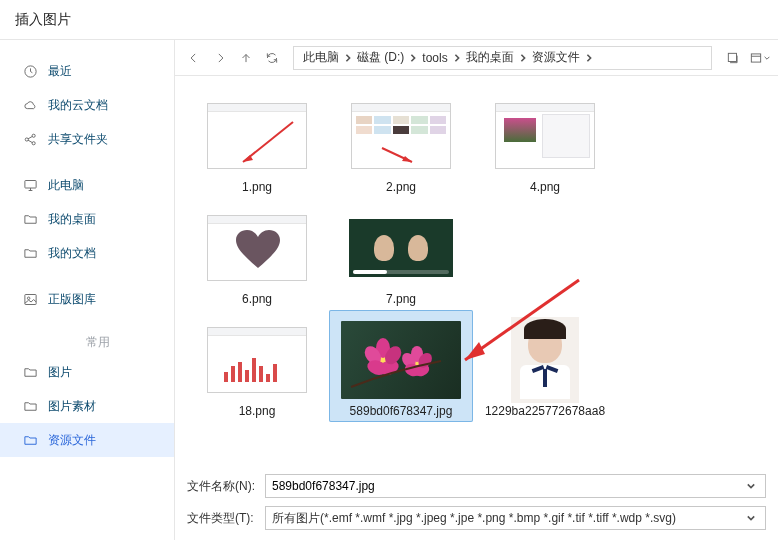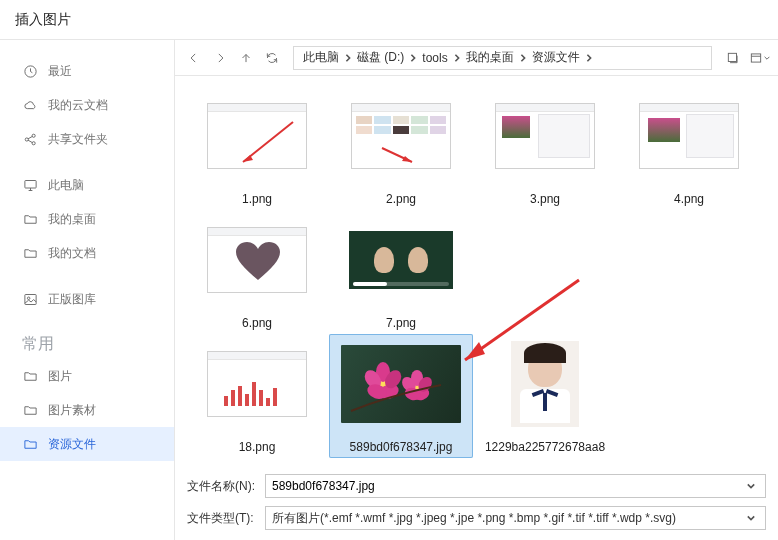--- a/index.html
+++ b/index.html
@@ -2,41 +2,41 @@
 <html><head>
 <meta charset="utf-8">
 <style>
 * { margin: 0; padding: 0; box-sizing: border-box; font-family: "Microsoft YaHei", Arial, sans-serif; }
 body { background: #fff; font-size: 12px; color: #333; overflow: hidden; }
 .dialog { width: 778px; height: 540px; display: flex; flex-direction: column; border-radius: 31px; }
 .titlebar { display: flex; align-items: center; height: 40px; padding: 0 15px; border-bottom: 1px solid #e6e6e6; }
 .titlebar .title { font-size: 14px; color: #222; }
 .body { flex: 1; display: flex; overflow: hidden; }
 .sidebar { width: 175px; border-right: 1px solid #e6e6e6; padding-top: 14px; display: flex; flex-direction: column; }
-.side-item { display: flex; align-items: center; height: 34px; padding-left: 22px; color: #737373; cursor: pointer; }
+.side-item { display: flex; align-items: center; height: 34px; padding-left: 22px; color: #0c4a6e; cursor: pointer; }
 .side-item.selected { background: #e6f0ff; color: #2a66d9; }
 .side-item .icon { width: 16px; height: 16px; margin-right: 10px; display: inline-flex; align-items: center; justify-content: center; }
 .side-item .icon svg { width: 15px; height: 15px; stroke: #666; fill: none; stroke-width: 1.5; }
 .side-item.selected .icon svg { stroke: #2a66d9; }
 .side-sep { height: 12px; }
-.side-heading { font-size: 16px; color: #9ea3aa; padding: 6px 0 4px 22px; }
+.side-heading { font-size: 12px; color: #9ea3aa; padding: 6px 0 4px 22px; text-align: center; }
 .main { flex: 1; display: flex; flex-direction: column; overflow: hidden; }
 .navbar { height: 36px; display: flex; align-items: center; padding: 0 8px; border-bottom: 1px solid #e6e6e6; gap: 4px; }
 .nav-btn { width: 22px; height: 22px; display: inline-flex; align-items: center; justify-content: center; color: #666; cursor: pointer; border-radius: 3px; }
 .nav-btn svg { width: 14px; height: 14px; stroke: currentColor; fill: none; stroke-width: 1.6; }
 .breadcrumb { flex: 1; display: flex; align-items: center; height: 24px; border: 1px solid #d9d9d9; background: #fff; margin: 0 6px; padding: 0 6px; font-size: 12px; overflow: hidden; }
 .crumb { display: flex; align-items: center; cursor: pointer; white-space: nowrap; }
 .crumb span { padding: 0 3px; }
 .crumb svg { width: 8px; height: 8px; stroke: #555; stroke-width: 2; fill: none; margin: 0 2px; }
 .filegrid { flex: 1; overflow: auto; padding: 10px 6px 10px 10px; position: relative; }
 .row { display: flex; }
 .thumb { width: 144px; display: flex; flex-direction: column; align-items: center; padding: 6px 4px 4px; border-radius: 2px; cursor: pointer; }
 .thumb.selected { background: #cde4f7; box-shadow: inset 0 0 0 1px #7bb6e6; }
 .thumb .preview { width: 108px; height: 88px; display: flex; align-items: center; justify-content: center; }
-.thumb .name { font-size: 12px; color: #222; text-align: center; margin-top: 12px; max-width: 138px; overflow: hidden; text-overflow: ellipsis; white-space: nowrap; }
+.thumb .name { font-size: 12px; color: #222; text-align: center; margin-top: 0; max-width: 138px; overflow: hidden; text-overflow: ellipsis; white-space: nowrap; }
 .bottom { padding: 6px 12px 4px; border-top: 0; }
 .brow { display: flex; align-items: center; margin-bottom: 6px; margin-top: 8px; }
 .brow label { width: 78px; color: #333; font-size: 12px; }
 .brow .field { flex: 1; height: 24px; border: 1px solid #c7c7c7; background: #fff; font-size: 12px; padding: 0 6px; display: flex; align-items: center; position: relative; }
 .brow .field input { border: none; outline: none; width: 100%; font-size: 12px; }
 .brow .field .dd { width: 16px; display: flex; align-items: center; justify-content: center; }
 .brow .field .dd svg { width: 8px; height: 8px; stroke: #555; fill: none; stroke-width: 2; }
 .arrow-annotation { position: absolute; pointer-events: none; }
 
 .mock-window { width: 100px; height: 66px; border: 1px solid #d0d0d0; background: #fff; position: relative; overflow: hidden; }
@@ -246,30 +246,20 @@
                     <div style="height:8px;background:#d4e6d8"></div>
                     <div style="height:8px;background:#e0d4e6"></div>
                   </div>
                   <svg width="100" height="20" style="position:absolute;bottom:2px">
                     <line x1="30" y1="2" x2="60" y2="16" stroke="#d33" stroke-width="2"></line>
                     <polygon points="60,16 53,10 50,15" fill="#d33"></polygon>
                   </svg>
                 </div>
               </div>
             <div class="name">2.png</div>
-          </div>
-          <div class="thumb">
-            <div class="preview">
-                <div class="mock-window">
-                  <div class="topbar"></div>
-                  <div style="position:absolute;left:6px;top:12px;width:28px;height:22px;background:linear-gradient(#c94f8c,#4a6d3a)"></div>
-                  <div style="position:absolute;right:4px;top:10px;width:52px;height:44px;background:#f6f6f8;border:1px solid #e2e2e6"></div>
-                </div>
-              </div>
-            <div class="name">3.png</div>
           </div>
           <div class="thumb">
             <div class="preview">
                 <div class="mock-window">
                   <div class="topbar"></div>
                   <div style="position:absolute;left:8px;top:14px;width:32px;height:24px;background:linear-gradient(#c94f8c,#4a6d3a)"></div>
                   <div style="position:absolute;right:4px;top:10px;width:48px;height:44px;background:#f6f6f8;border:1px solid #e2e2e6"></div>
                 </div>
               </div>
             <div class="name">4.png</div>

